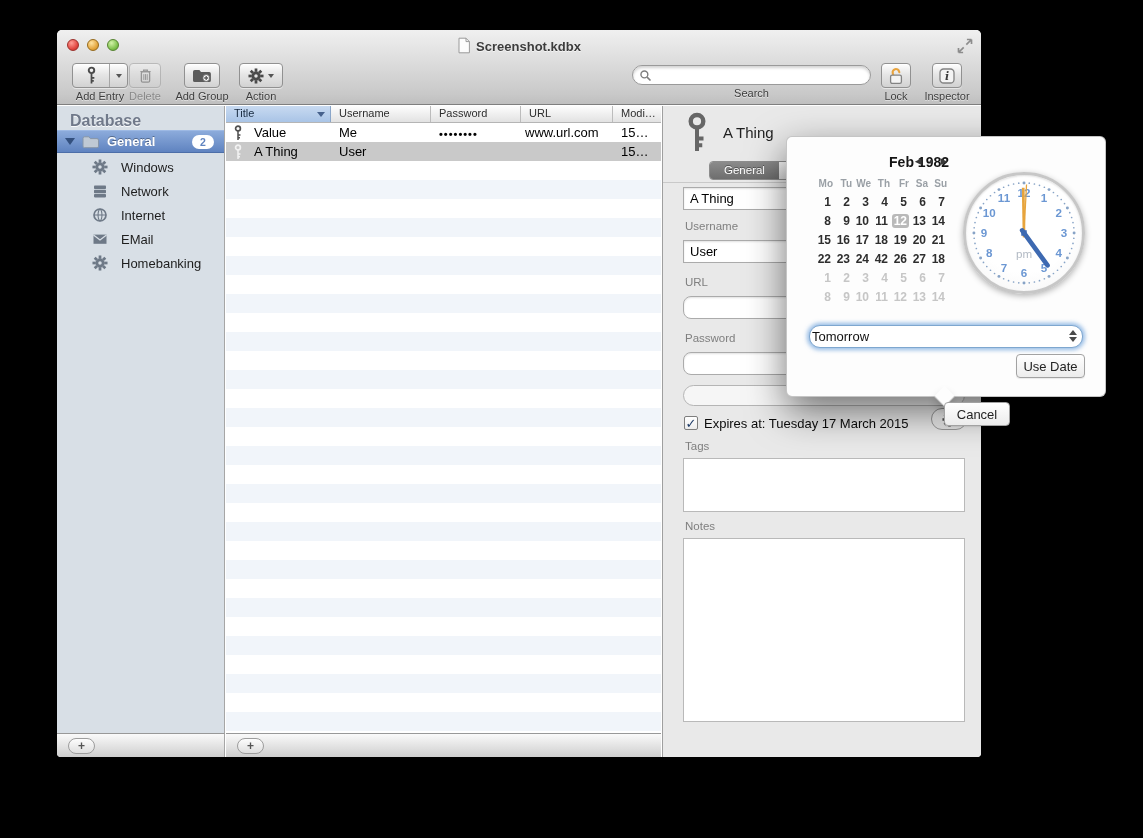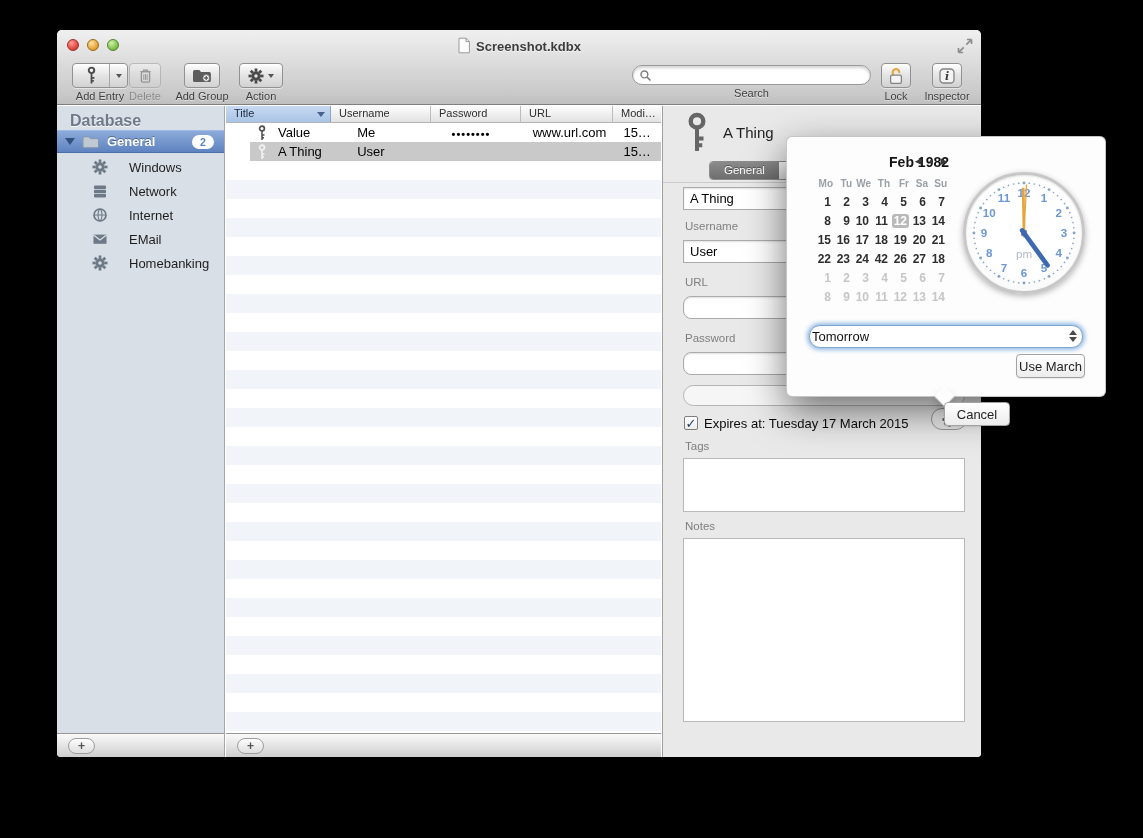--- a/index.html
+++ b/index.html
@@ -54,41 +54,41 @@
               display:flex; align-items:center; }
   .sb-group .disc { width:0; height:0; border-left:5px solid transparent; border-right:5px solid transparent;
                     border-top:7px solid #33507e; margin-left:8px; }
   .sb-group .fold { width:18px; height:14px; margin-left:7px; }
   .sb-group .glabel { margin-left:7px; font-size:13px; font-weight:bold; color:#fff; text-shadow:0 -1px 0 rgba(0,0,0,.35); }
   .badge { position:absolute; right:10px; top:4px; min-width:22px; height:14px; border-radius:7px; background:#fff;
            font-size:10.5px; font-weight:bold; color:#6084c0; display:flex; align-items:center; justify-content:center; }
   .sb-items { position:absolute; left:0; top:49px; width:100%; }
   .sb-item { height:24px; display:flex; align-items:center; }
   .sb-item .icn { width:16px; height:16px; margin-left:35px; color:#6e7987; display:flex; align-items:center; justify-content:center; font-size:15px; line-height:16px; }
-  .sb-item .ilabel { margin-left:21px; font-size:13px; color:#1e1e1e; }
+  .sb-item .ilabel { margin-left:13px; font-size:13px; color:#1e1e1e; }
 
   .footerbar { position:absolute; top:703px; height:24px; background:linear-gradient(#fafafa,#cecece);
                border-top:1px solid #989898; }
   .fb-side { left:0; width:168px; border-right:1px solid #a6a6a6; border-radius:0 0 0 4px; }
   .fb-table { left:169px; width:435px; }
   .plusbtn { position:absolute; left:11px; top:4px; width:27px; height:16px; border-radius:8px;
              border:1px solid #9d9d9d; background:linear-gradient(#fdfdfd,#dedede);
              font-size:12px; font-weight:bold; color:#555; display:flex; align-items:center; justify-content:center; line-height:1; }
 
   
   .etable { position:absolute; left:169px; top:76px; width:435px; height:627px; background:#fff; }
   .thead { position:absolute; left:0; top:0; width:100%; height:17px; display:flex;
            background:linear-gradient(#fdfdfd,#e2e2e2); border-bottom:1px solid #b5b5b5; }
   .th { height:100%; font-size:11px; color:#2e2e2e; padding:1px 0 0 8px; border-right:1px solid #bcbcbc;
         position:relative; white-space:nowrap; overflow:hidden; }
   .th.sel { background:linear-gradient(#c8daf1,#a9c4e6); border-right:1px solid #8aa6c9; color:#17293f; }
   .th .sortarrow { position:absolute; right:5px; top:6px; width:0; height:0;
                    border-left:4px solid transparent; border-right:4px solid transparent; border-top:5px solid #46618c; }
   .c0{width:105px}.c1{width:100px}.c2{width:90px}.c3{width:92px}.c4{width:48px;border-right:none}
-  .rows { position:absolute; left:0; top:17px; width:100%;padding-left:24px; }
+  .rows { position:absolute; left:0; top:17px; width:100%; }
   .tr { height:19px; display:flex; align-items:center; font-size:13px; color:#000; }
   .tr.sel { background:#c9c9c9; }
   .td { overflow:hidden; white-space:nowrap; padding-left:8px; }
   .td.title { display:flex; align-items:center; padding-left:7px; }
   .keysm { width:10px; height:16px; margin-right:11px; color:#4f4f4f; flex:0 0 auto; }
   .tr.sel .keysm { color:#f2f2f2; }
   .td.pw { letter-spacing:1px; font-size:11px; font-weight:bold; padding-top:2px; }
   .stripes { position:absolute; left:0; top:55px; width:100%; height:572px;
              background:repeating-linear-gradient(to bottom,#fff 0 19px,#f1f5fa 19px 38px); }
 
@@ -668,15 +668,15 @@
 
     <div class="preset">
       <span>Tomorrow</span>
       <span class="stepper">
           <span class="up"></span>
           <span class="dn"></span>
         </span>
     </div>
 
     <button class="pbtn btn-cancel">Cancel</button>
-    <button class="pbtn btn-usedate">Use March</button>
+    <button class="pbtn btn-usedate">Use Date</button>
   </div>
 </div>
 
 </body></html>

